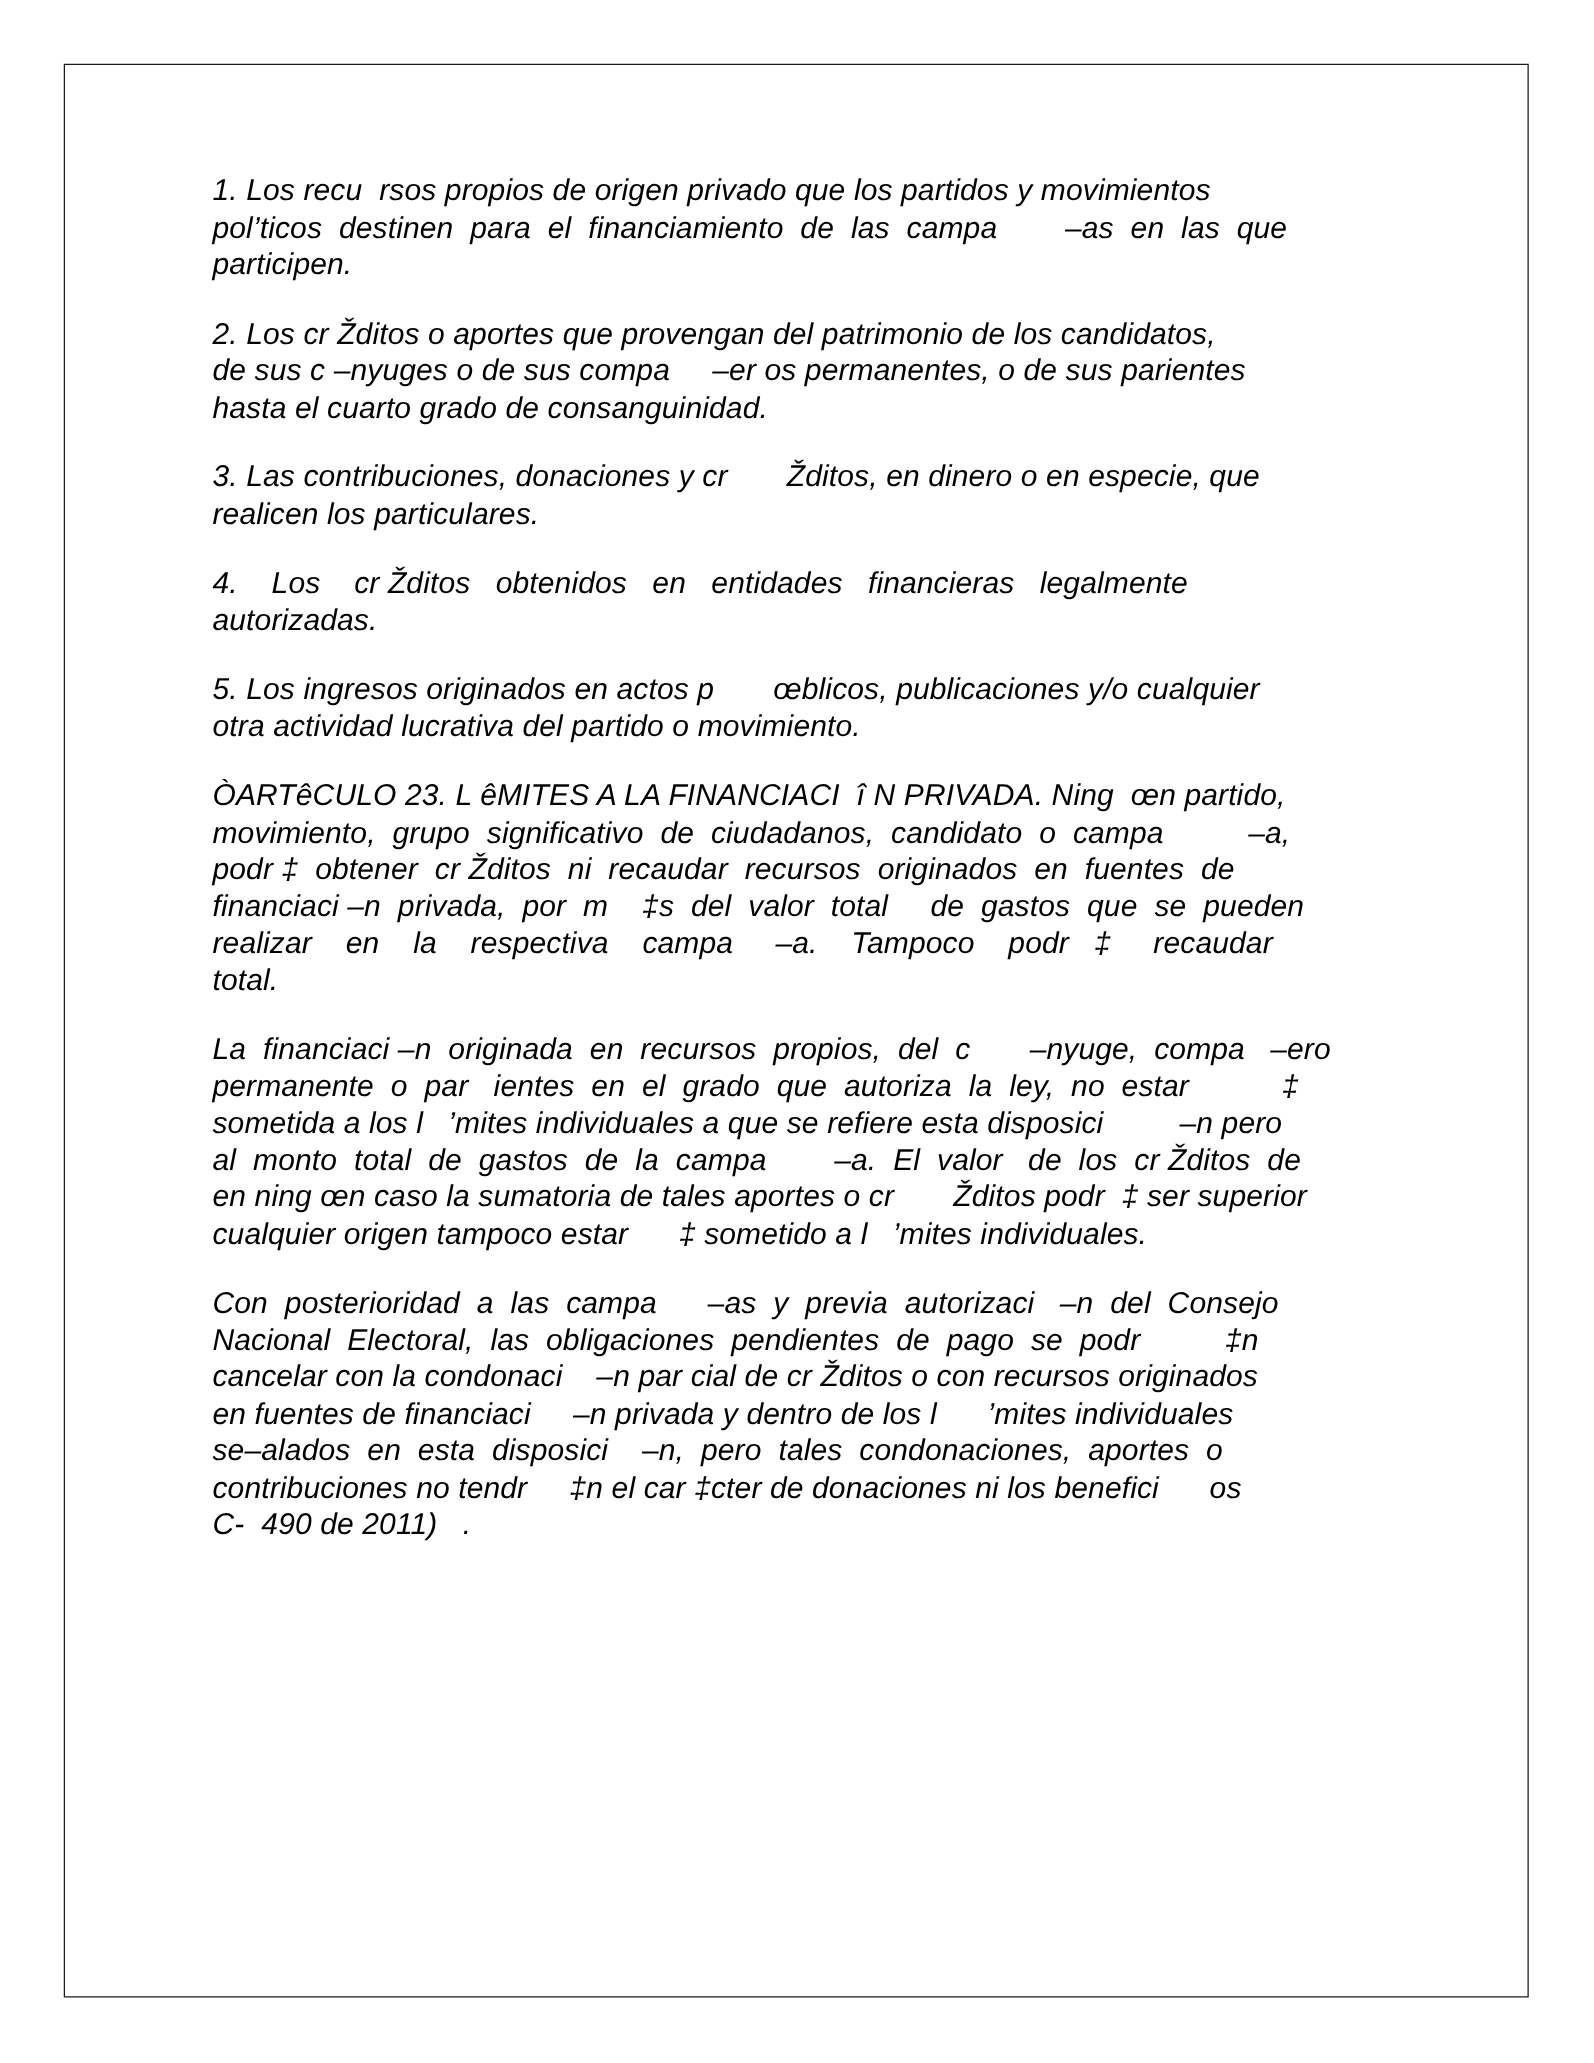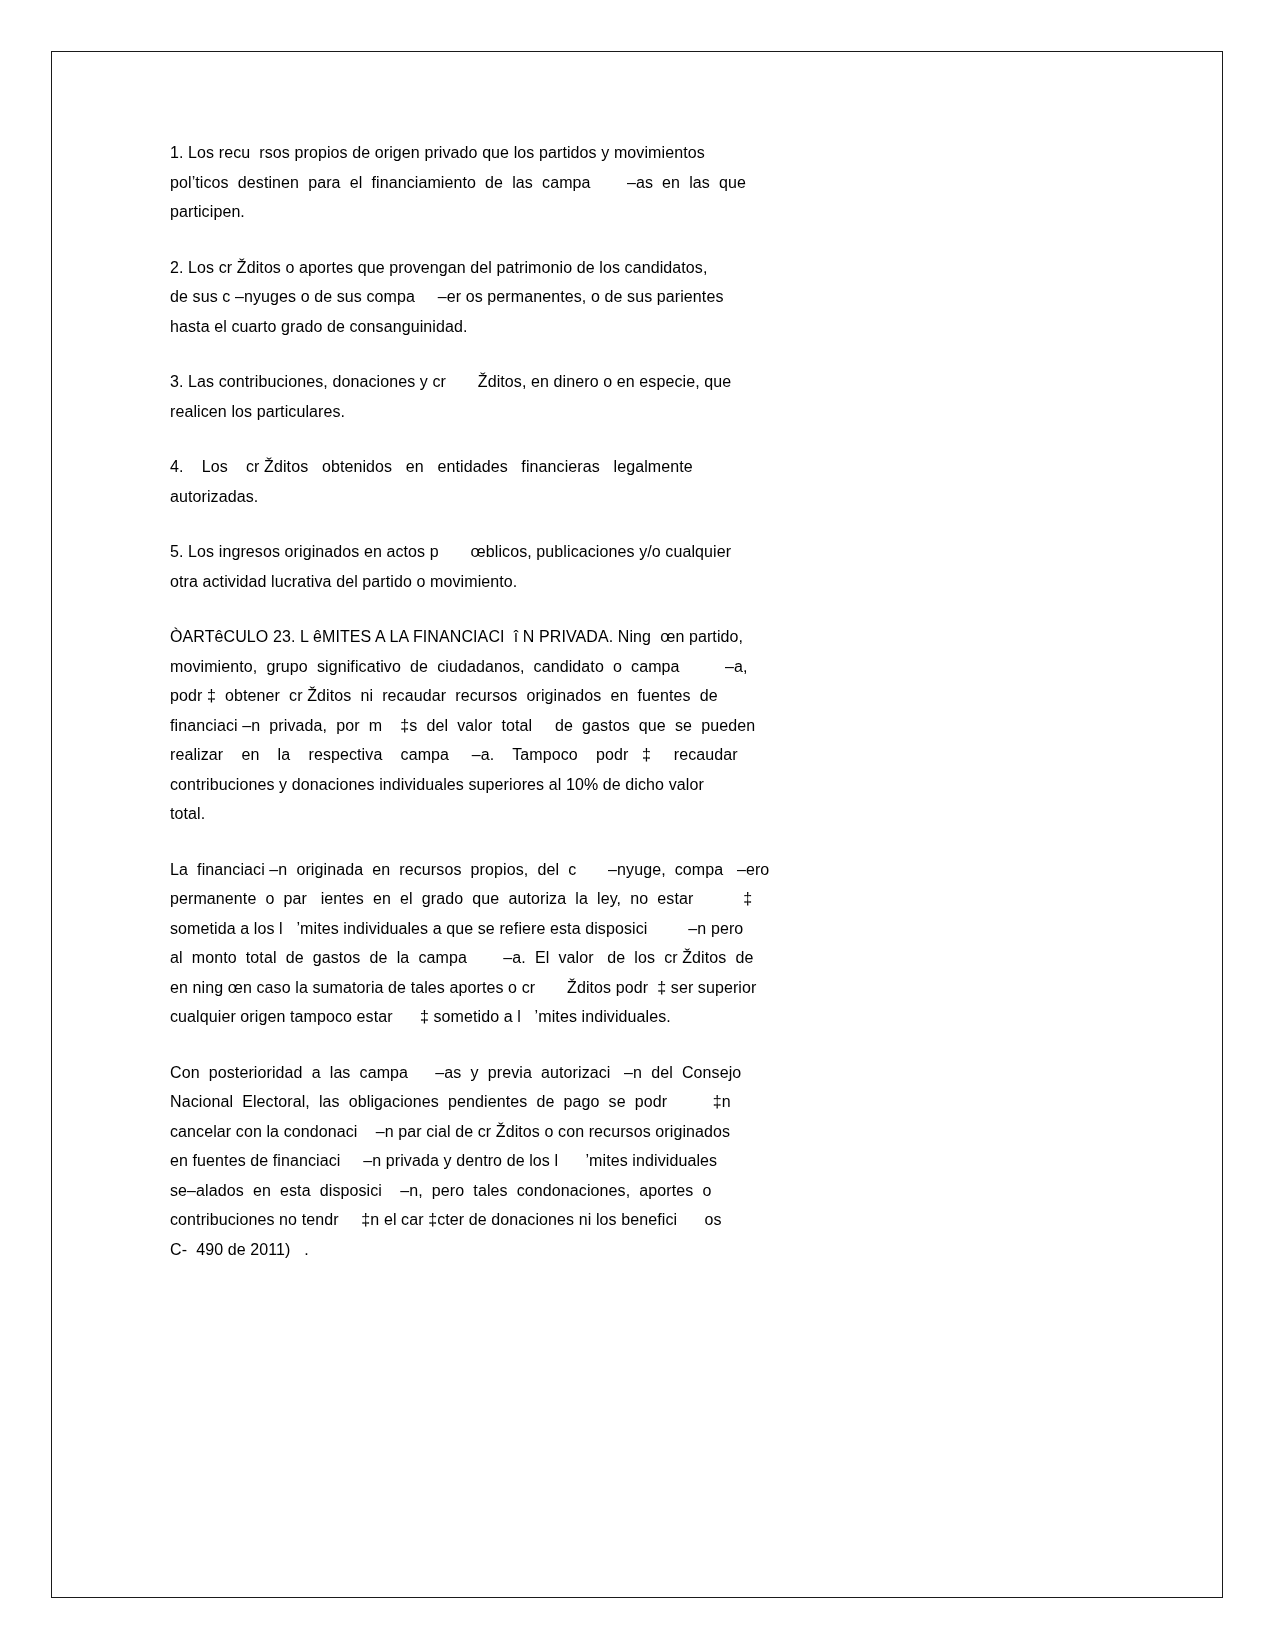--- a/index.html
+++ b/index.html
@@ -28,23 +28,24 @@
     position: absolute;
     left: 170px;
     top: 138px;
     width: 890px;
   }
   .paragraph {
     margin: 0 0 26px 0;
   }
   .text-line {
     white-space: pre;
-    font-size: 16px;
+    font-size: 24px;
     line-height: 29.5px;
     letter-spacing: 0.1px;
+    font-style: italic;
   }
 </style>
 </head>
 <body>
 
 <div class="page-border"></div>
 
 <div class="document-content">
     <div class="paragraph">
       <div class="text-line">1. Los recu  rsos propios de origen privado que los partidos y movimientos</div>
@@ -67,21 +68,20 @@
     <div class="paragraph">
       <div class="text-line">5. Los ingresos originados en actos p       œblicos, publicaciones y/o cualquier</div>
       <div class="text-line">otra actividad lucrativa del partido o movimiento.</div>
     </div>
     <div class="paragraph">
       <div class="text-line">ÒARTêCULO 23. L êMITES A LA FINANCIACI  î N PRIVADA. Ning  œn partido,</div>
       <div class="text-line">movimiento,  grupo  significativo  de  ciudadanos,  candidato  o  campa          –a,</div>
       <div class="text-line">podr ‡  obtener  cr Žditos  ni  recaudar  recursos  originados  en  fuentes  de</div>
       <div class="text-line">financiaci –n  privada,  por  m    ‡s  del  valor  total     de  gastos  que  se  pueden</div>
       <div class="text-line">realizar    en    la    respectiva    campa     –a.    Tampoco    podr   ‡     recaudar</div>
-      <div class="text-line">contribuciones y donaciones individuales superiores al 10% de dicho valor</div>
       <div class="text-line">total.</div>
     </div>
     <div class="paragraph">
       <div class="text-line">La  financiaci –n  originada  en  recursos  propios,  del  c       –nyuge,  compa   –ero</div>
       <div class="text-line">permanente  o  par   ientes  en  el  grado  que  autoriza  la  ley,  no  estar           ‡</div>
       <div class="text-line">sometida a los l   ’mites individuales a que se refiere esta disposici         –n pero</div>
       <div class="text-line">al  monto  total  de  gastos  de  la  campa        –a.  El  valor   de  los  cr Žditos  de</div>
       <div class="text-line">en ning œn caso la sumatoria de tales aportes o cr       Žditos podr  ‡ ser superior</div>
       <div class="text-line">cualquier origen tampoco estar      ‡ sometido a l   ’mites individuales.</div>
     </div>

